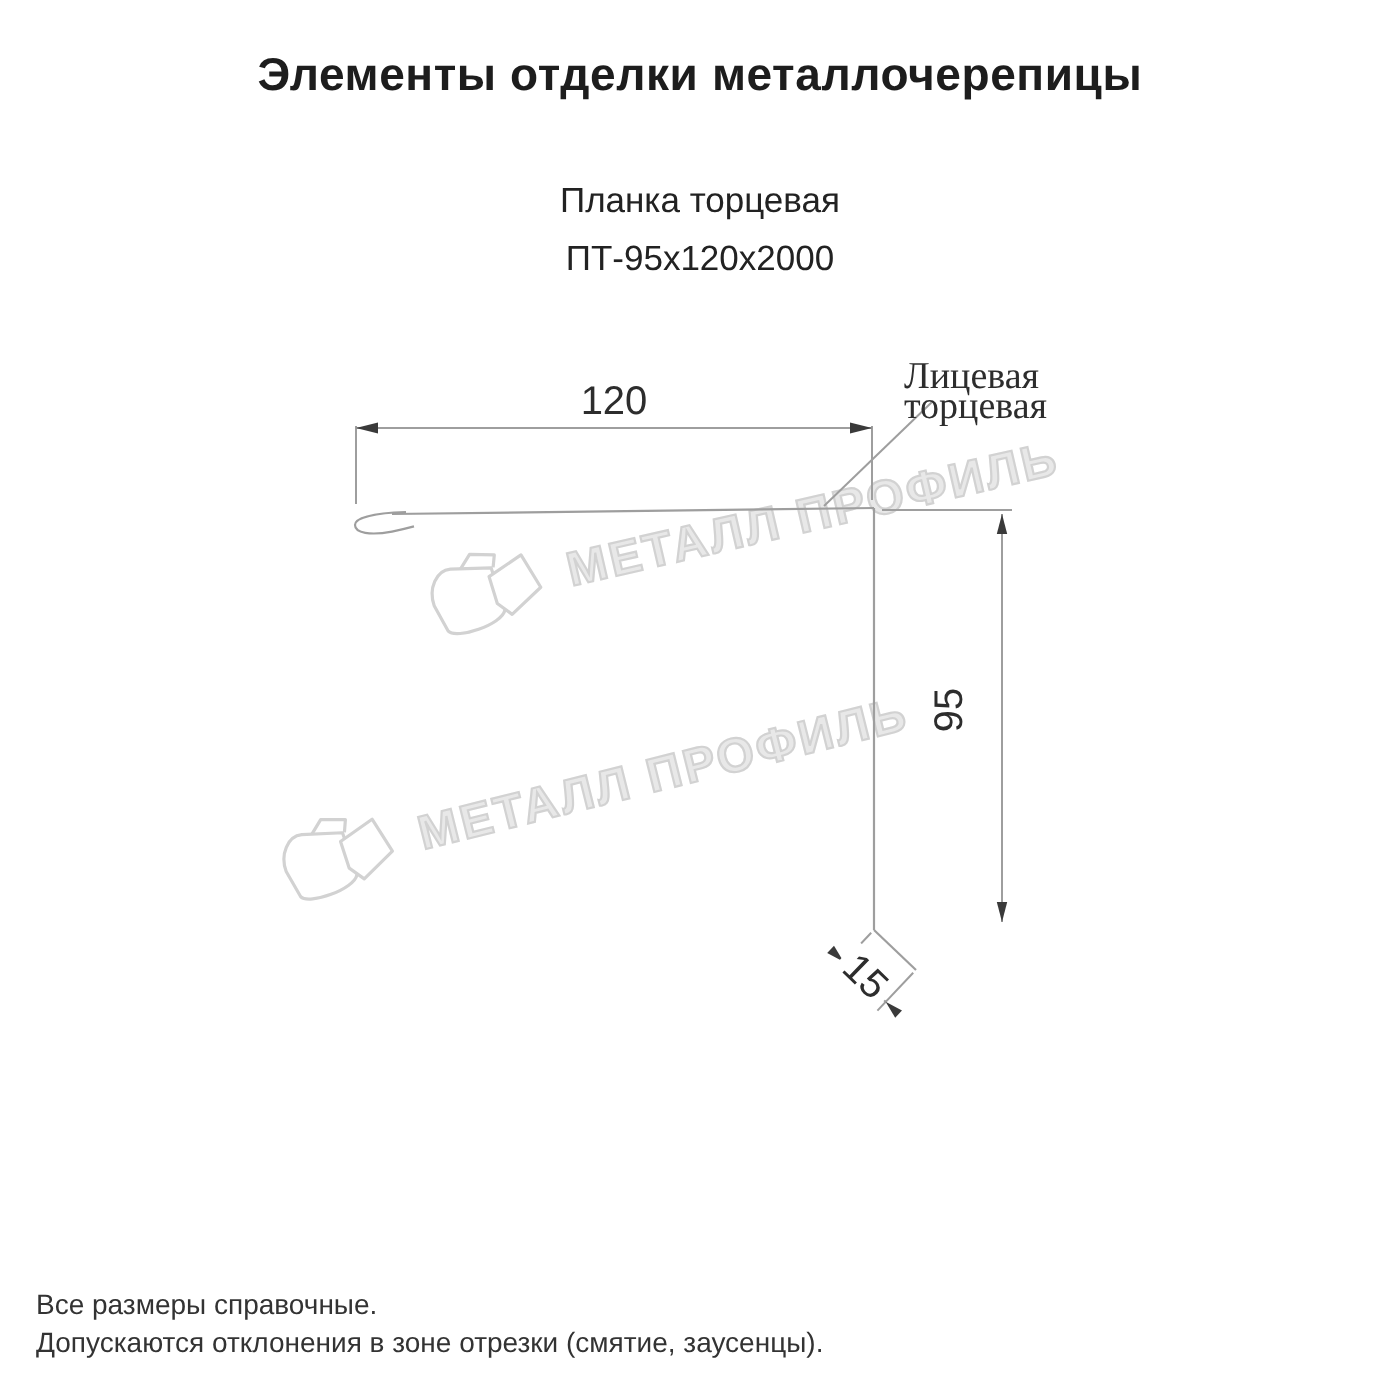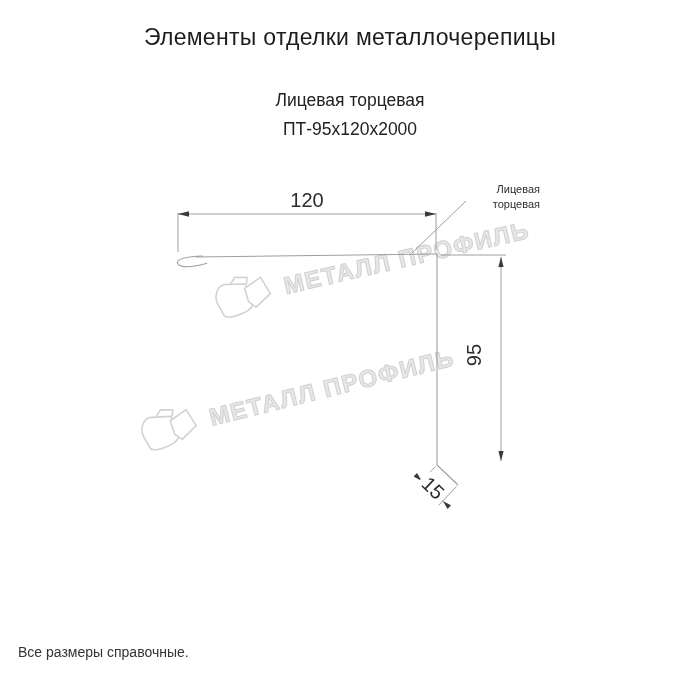--- a/index.html
+++ b/index.html
@@ -2,21 +2,21 @@
 <html><head>
 <meta charset="utf-8">
 <style>
   html,body{margin:0;padding:0;}
   body{
     width:700px;height:700px;background:#ffffff;position:relative;
     font-family:"Liberation Sans", sans-serif;overflow:hidden;
   }
   .page-title{
     position:absolute;left:0;top:24px;width:700px;text-align:center;
-    font-size:23px;color:#1d1d1d;letter-spacing:.3px;z-index:3;
+    font-size:23px;color:#1d1d1d;letter-spacing:.3px;z-index:3;font-weight:bold;
   }
   .product-name{
     position:absolute;left:0;top:90px;width:700px;text-align:center;
     font-size:17.5px;color:#222;z-index:3;
   }
   .product-code{
     position:absolute;left:0;top:119px;width:700px;text-align:center;
     font-size:17.5px;color:#222;z-index:3;
   }
   .watermark{
@@ -24,34 +24,34 @@
     transform-origin:0 50%;z-index:1;pointer-events:none;white-space:nowrap;
   }
   .watermark-a{left:212px;top:277px;transform:rotate(-13deg);}
   .watermark-b{left:138px;top:410px;transform:rotate(-14deg);}
   .watermark .wm-text{
     font-size:24px;font-weight:bold;letter-spacing:1.5px;
     color:#e8e8e8;-webkit-text-stroke:1.1px #d2d2d2;
   }
   .diagram-svg{position:absolute;left:0;top:0;z-index:2;}
   .face-label{
-    position:absolute;left:452px;top:182px;width:88px;text-align:right;
-    font-size:11px;line-height:14.5px;color:#2d2d2d;z-index:3;
+    position:absolute;left:452px;top:182px;width:88px;text-align:left;
+    font-size:19px;line-height:14.5px;color:#2d2d2d;z-index:3;font-family:Liberation Serif, serif;
   }
   .footer{
     position:absolute;left:18px;top:643px;font-size:14px;line-height:18.5px;
     color:#333;z-index:3;
   }
   svg text{font-family:"Liberation Sans", sans-serif;}
 </style>
 </head>
 <body>
 
 <div class="page-title">Элементы отделки металлочерепицы</div>
-<div class="product-name">Лицевая торцевая</div>
+<div class="product-name">Планка торцевая</div>
 <div class="product-code">ПТ-95х120х2000</div>
 
 <div class="watermark watermark-a">
   <svg width="64" height="52" viewBox="0 0 64 52">
     <g fill="#ffffff" stroke="#d2d2d2" stroke-width="1.6" stroke-linejoin="round">
       <path d="M5,27 C4,18 10,10 17,11 L37,15 L39,37 C36,44 12,46 9,41 Z"></path>
       <polygon points="35,19 53,12 59,30 42,40 36,33"></polygon>
       <polyline points="22,12 28,6 40,9 38,15" fill="none"></polyline>
     </g>
   </svg>
@@ -116,13 +116,14 @@
   </g>
 </svg>
 
 <div class="face-label">
   <div>Лицевая</div>
   <div>торцевая</div>
 </div>
 
 <div class="footer">
   <div>Все размеры справочные.</div>
+  <div>Допускаются отклонения в зоне отрезки (смятие, заусенцы).</div>
 </div>
 
 </body></html>

